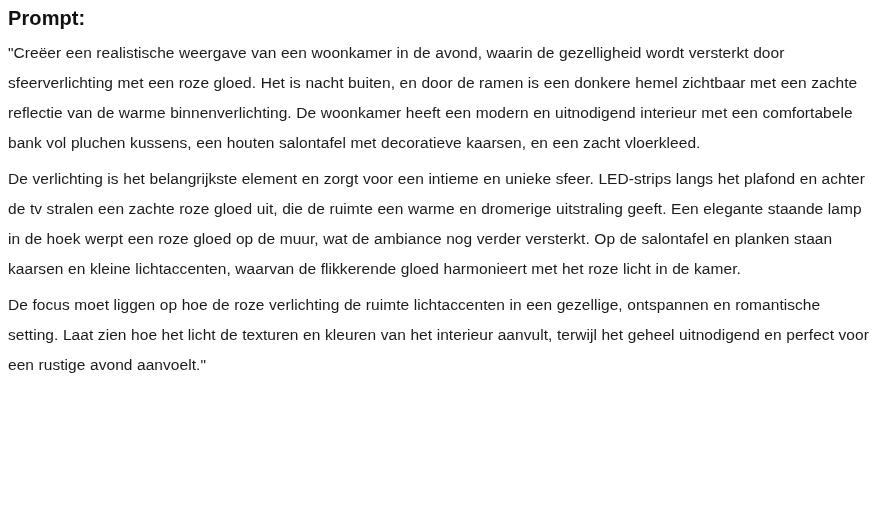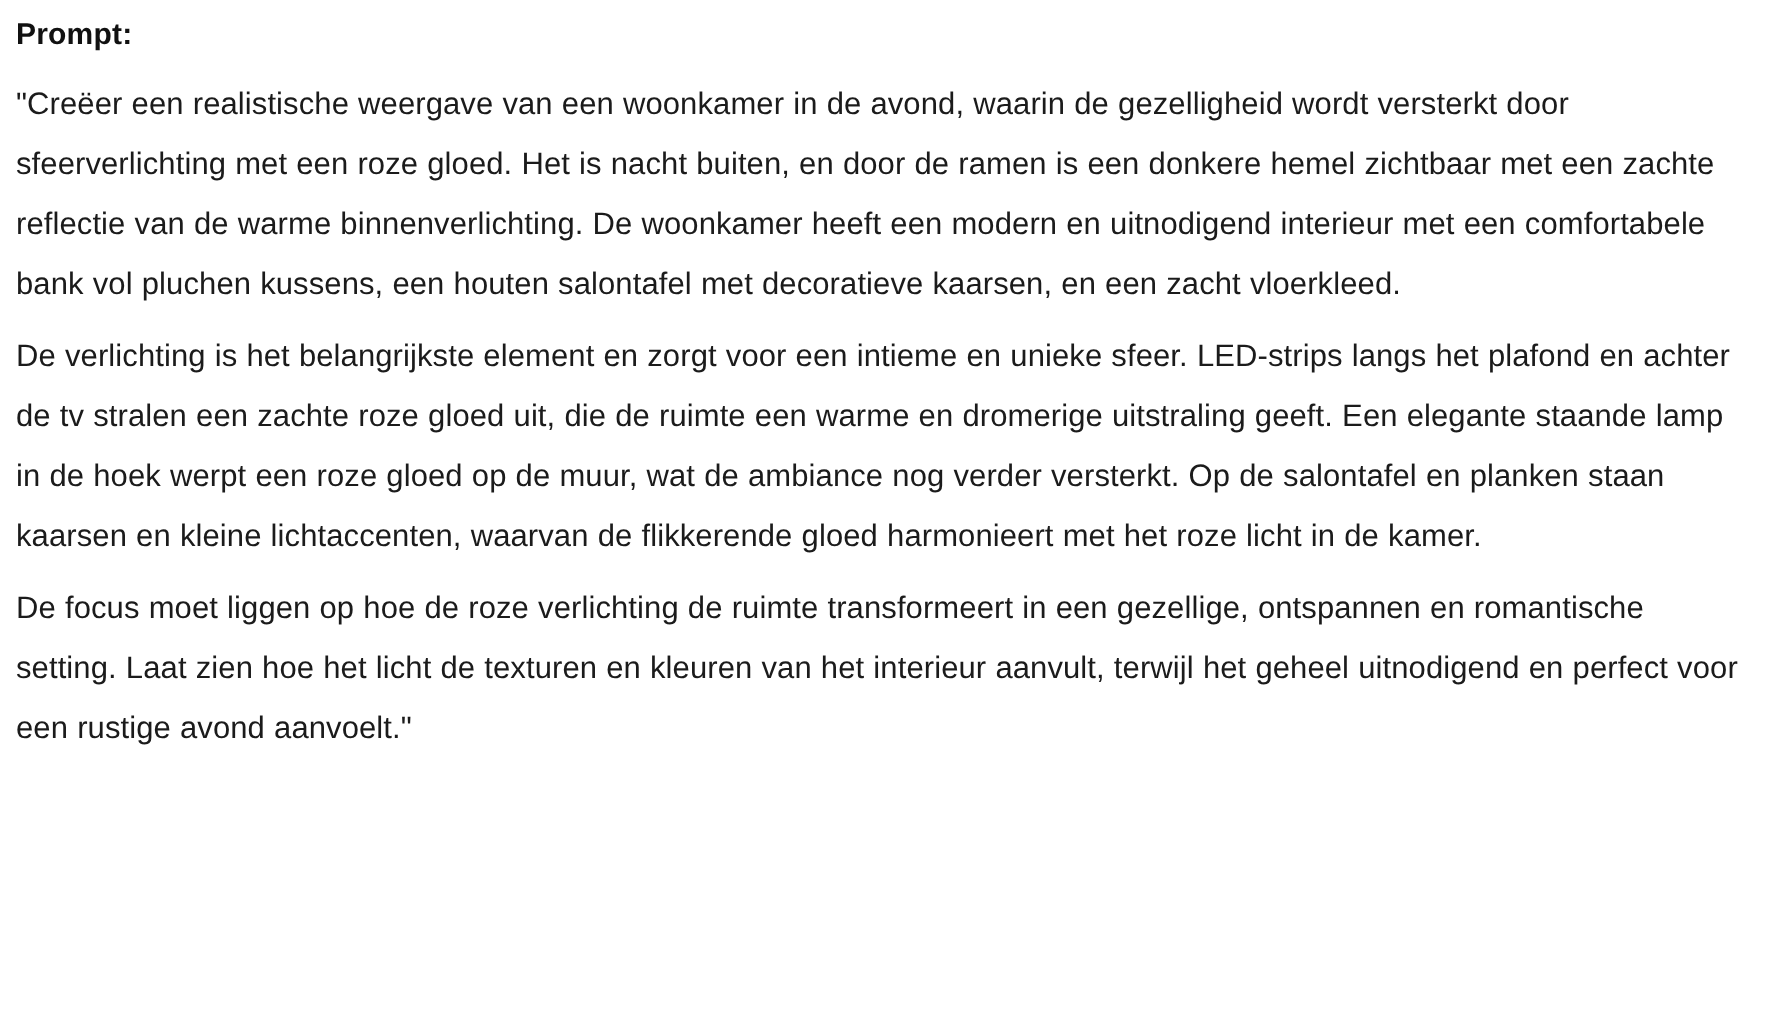--- a/index.html
+++ b/index.html
@@ -15,21 +15,21 @@
     overflow: hidden;
   }
   .page {
     box-sizing: border-box;
     width: 896px;
     height: 513px;
     padding: 8px 26px 0 8px;
     position: relative;
   }
   .prompt-heading {
-    font-size: 15px;
+    font-size: 20px;
     font-weight: bold;
     line-height: 20px;
     color: #111111;
     margin: 0 0 10px 0;
     letter-spacing: 0.1px;
   }
   .para {
     font-size: 15.5px;
     line-height: 30px;
     color: #1b1b1b;
@@ -45,14 +45,14 @@
 </head>
 <body>
 
 <div class="page">
   <div class="prompt-heading">Prompt:</div>
 
   <p class="para">"Creëer een realistische weergave van een woonkamer in de avond, waarin de gezelligheid wordt versterkt door sfeerverlichting met een roze gloed. Het is nacht buiten, en door de ramen is een donkere hemel zichtbaar met een zachte reflectie van de warme binnenverlichting. De woonkamer heeft een modern en uitnodigend interieur met een comfortabele bank vol pluchen kussens, een houten salontafel met decoratieve kaarsen, en een zacht vloerkleed.</p>
 
   <p class="para">De verlichting is het belangrijkste element en zorgt voor een intieme en unieke sfeer. LED-strips langs het plafond en achter de tv stralen een zachte roze gloed uit, die de ruimte een warme en dromerige uitstraling geeft. Een elegante staande lamp in de hoek werpt een roze gloed op de muur, wat de ambiance nog verder versterkt. Op de salontafel en planken staan kaarsen en kleine lichtaccenten, waarvan de flikkerende gloed harmonieert met het roze licht in de kamer.</p>
 
-  <p class="para">De focus moet liggen op hoe de roze verlichting de ruimte transformeert in een gezellige, ontspannen en romantische setting. Laat zien hoe het licht de texturen en kleuren van het interieur aanvult, terwijl het geheel uitnodigend en perfect voor een rustige avond aanvoelt."</p>
+  <p class="para">De focus moet liggen op hoe de roze verlichting de ruimte lichtaccenten in een gezellige, ontspannen en romantische setting. Laat zien hoe het licht de texturen en kleuren van het interieur aanvult, terwijl het geheel uitnodigend en perfect voor een rustige avond aanvoelt."</p>
 </div>
 
 </body></html>

